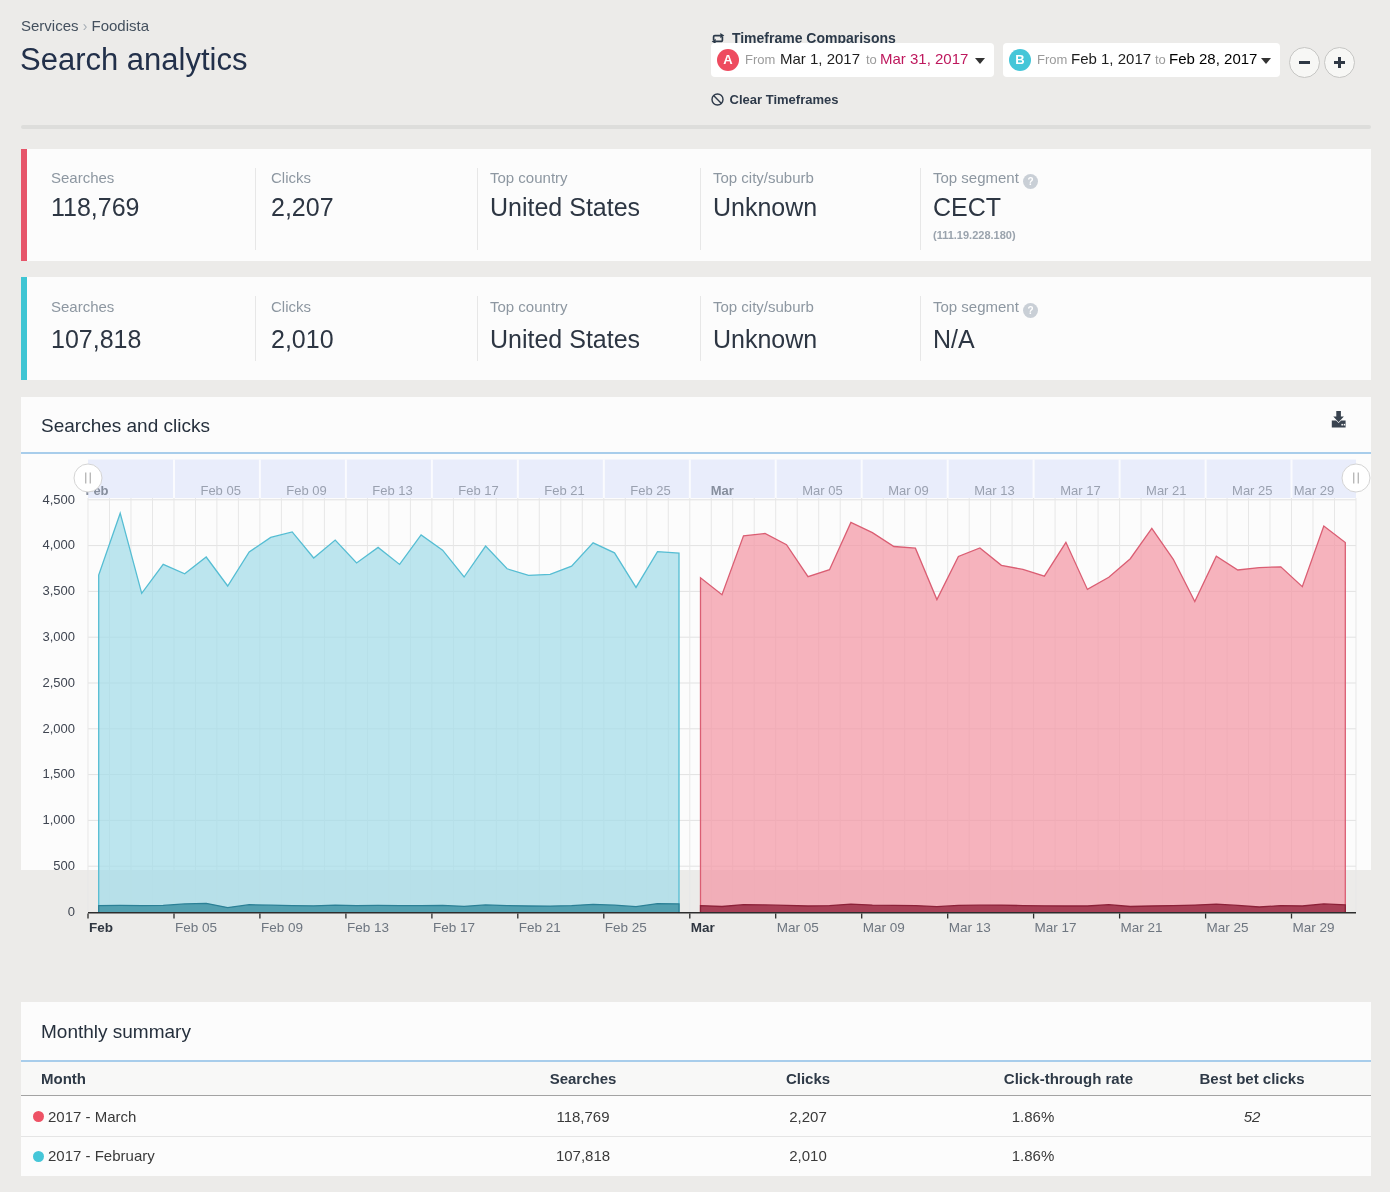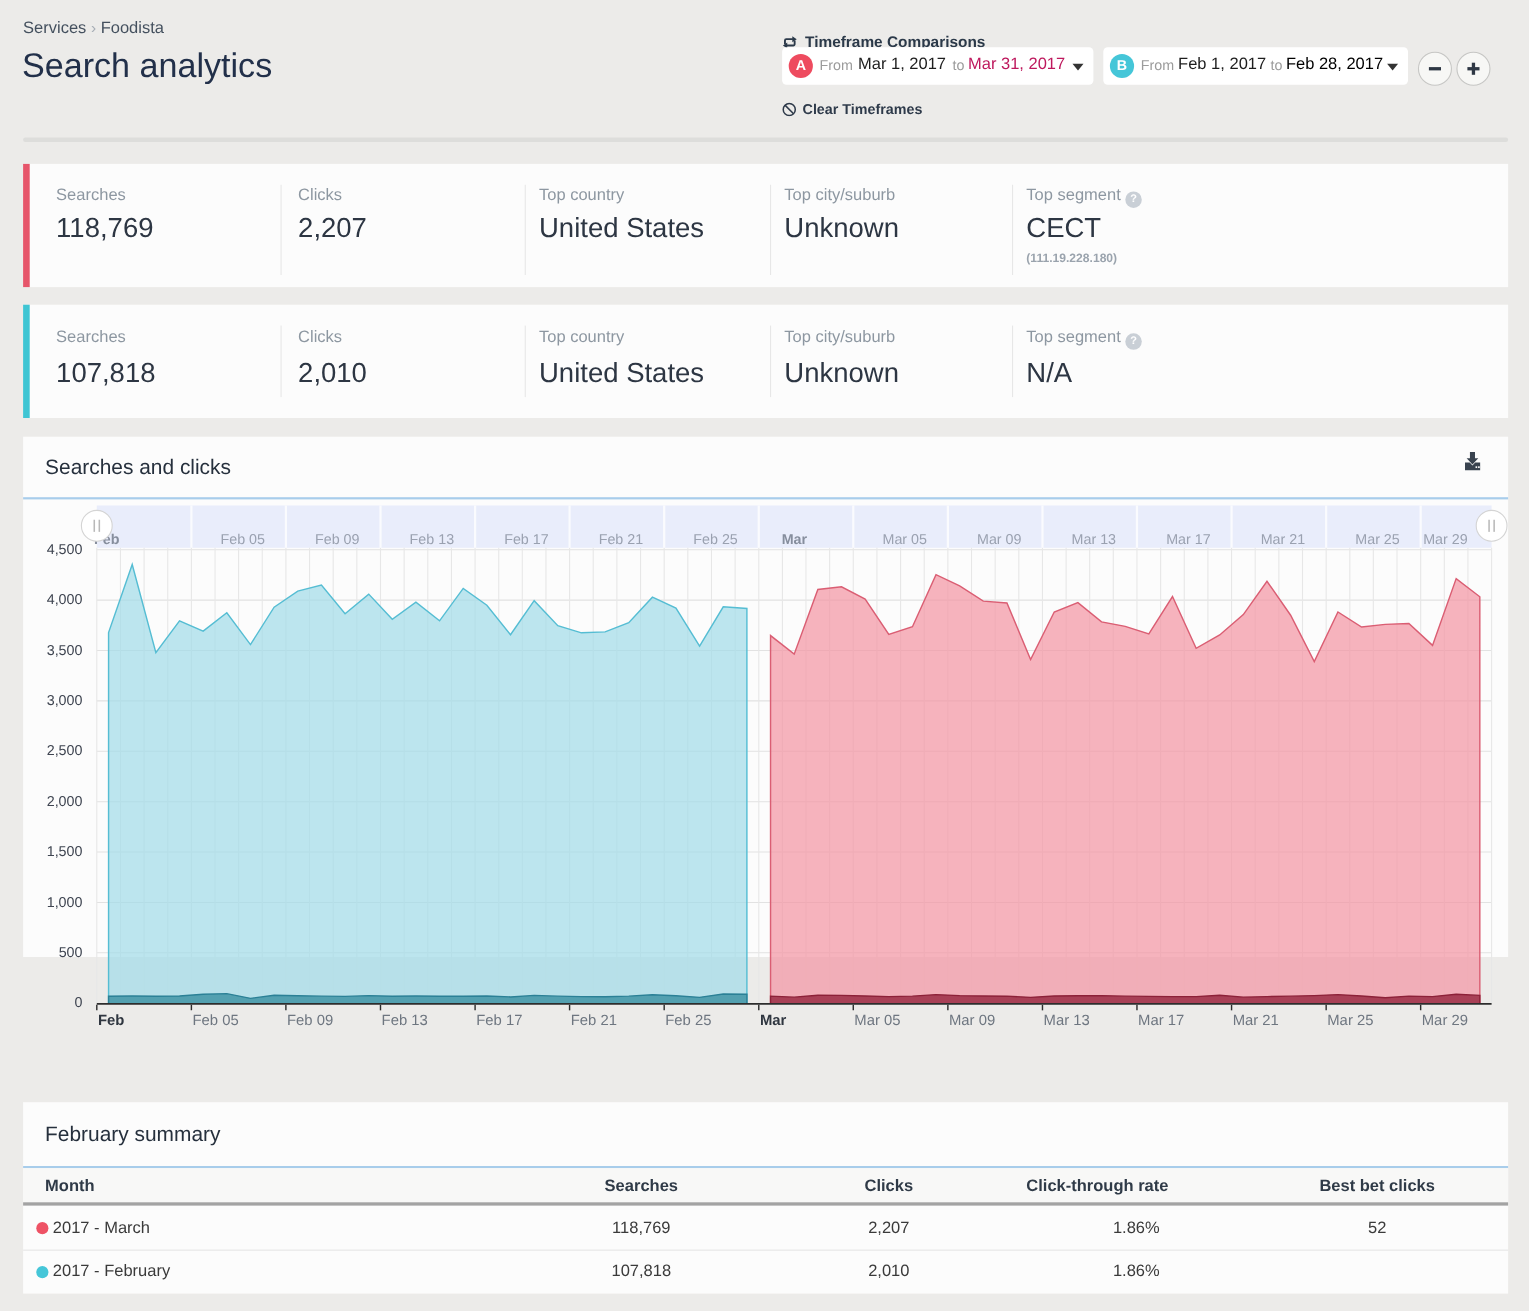--- a/index.html
+++ b/index.html
@@ -243,36 +243,36 @@
 <g transform="translate(1310,14)">
         <path fill="#39434f" d="M5.3 0 h4.6 v5.5 h3 L7.6 11.2 2.3 5.5 h3 z"></path>
         <path fill="#39434f" d="M0.8 9.4 h4.3 l2.5 2.7 2.5 -2.7 h4.5 v7 h-13.8 z"></path>
         <rect x="10.4" y="12.9" width="1.5" height="1.6" fill="#fcfcfc"></rect>
         <rect x="12.7" y="12.9" width="1.5" height="1.6" fill="#fcfcfc"></rect>
       </g>
 </svg>
 </div>
 
 <div style="position:absolute;left:21px;top:1002px;width:1350px;height:174px;background:#fcfcfc;">
-  <div style="position:absolute;left:20px;top:19px;font-size:19px;color:#26303d;">February summary</div>
+  <div style="position:absolute;left:20px;top:19px;font-size:19px;color:#26303d;">Monthly summary</div>
   <div style="position:absolute;left:0;top:58px;width:1350px;height:2px;background:#a8cdeb;"></div>
-  <div style="position:absolute;left:0;top:60px;width:1350px;height:34px;background:#f8f8f7;border-bottom:3px solid #a3a3a3;box-sizing:border-box;">
+  <div style="position:absolute;left:0;top:60px;width:1350px;height:34px;background:#f8f8f7;border-bottom:1px solid #a3a3a3;box-sizing:border-box;">
     <span style="position:absolute;left:20px;top:8px;font-size:15px;font-weight:bold;color:#2f3a47;">Month</span>
     <span style="position:absolute;left:462px;width:200px;top:8px;font-size:15px;font-weight:bold;color:#2f3a47;text-align:center;">Searches</span>
     <span style="position:absolute;left:687px;width:200px;top:8px;font-size:15px;font-weight:bold;color:#2f3a47;text-align:center;">Clicks</span>
-    <span style="position:absolute;left:912px;width:200px;top:8px;font-size:15px;font-weight:bold;color:#2f3a47;text-align:left;">Click-through rate</span>
+    <span style="position:absolute;left:912px;width:200px;top:8px;font-size:15px;font-weight:bold;color:#2f3a47;text-align:right;">Click-through rate</span>
     <span style="position:absolute;left:1131px;width:200px;top:8px;font-size:15px;font-weight:bold;color:#2f3a47;text-align:center;">Best bet clicks</span>
   </div>
   <div style="position:absolute;left:0;top:94px;width:1350px;height:41px;border-bottom:1px solid #e5e5e5;box-sizing:border-box;">
       <span style="position:absolute;left:12px;top:15px;width:11px;height:11px;border-radius:50%;background:#ee5265;"></span>
       <span style="position:absolute;left:27px;top:12px;font-size:15px;color:#3a3a3a;">2017 - March</span>
       <span style="position:absolute;left:462px;width:200px;top:12px;font-size:15px;color:#3a3a3a;text-align:center;">118,769</span>
       <span style="position:absolute;left:687px;width:200px;top:12px;font-size:15px;color:#3a3a3a;text-align:center;">2,207</span>
       <span style="position:absolute;left:912px;width:200px;top:12px;font-size:15px;color:#3a3a3a;text-align:center;">1.86%</span>
-      <span style="position:absolute;left:1131px;width:200px;top:12px;font-size:15px;color:#3a3a3a;text-align:center;">52</span>
+      <span style="position:absolute;left:1131px;width:200px;top:12px;font-size:15px;color:#3a3a3a;text-align:center;font-style:italic;">52</span>
     </div>
   <div style="position:absolute;left:0;top:135px;width:1236px;height:39px;box-sizing:border-box;">
       <span style="position:absolute;left:12px;top:14px;width:11px;height:11px;border-radius:50%;background:#45c6d8;"></span>
       <span style="position:absolute;left:27px;top:10px;font-size:15px;color:#3a3a3a;">2017 - February</span>
       <span style="position:absolute;left:462px;width:200px;top:10px;font-size:15px;color:#3a3a3a;text-align:center;">107,818</span>
       <span style="position:absolute;left:687px;width:200px;top:10px;font-size:15px;color:#3a3a3a;text-align:center;">2,010</span>
       <span style="position:absolute;left:912px;width:200px;top:10px;font-size:15px;color:#3a3a3a;text-align:center;">1.86%</span>
       <span style="position:absolute;left:1131px;width:200px;top:20px;font-size:15px;color:#3a3a3a;text-align:center;margin-top:44px;">42</span>
     </div>
 </div>

